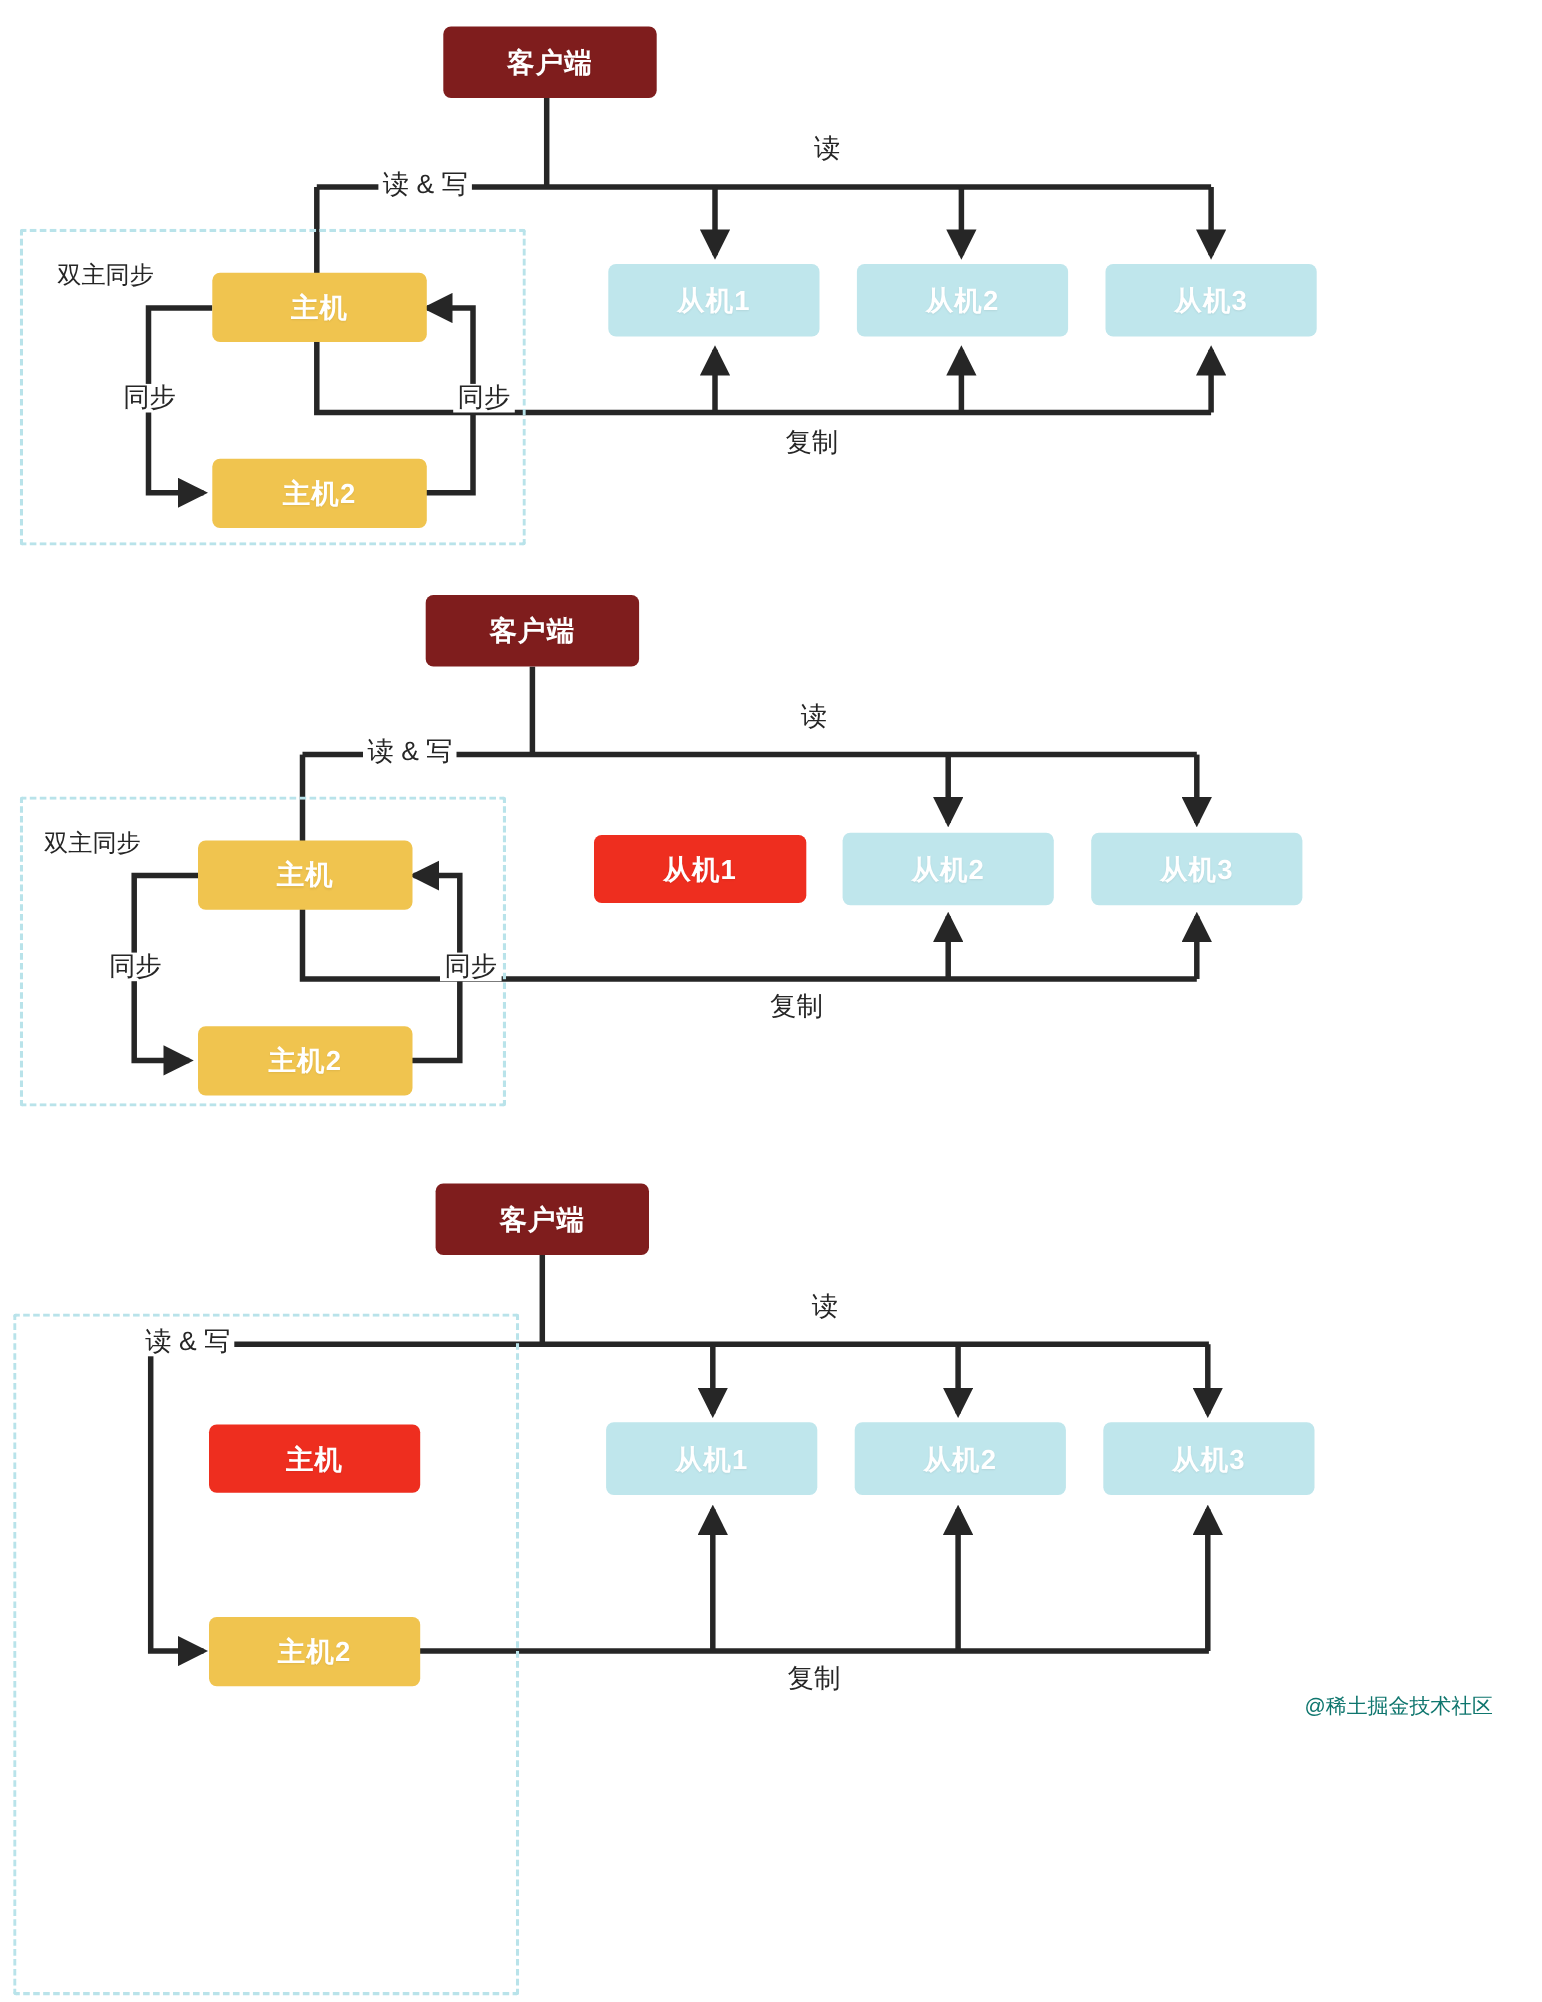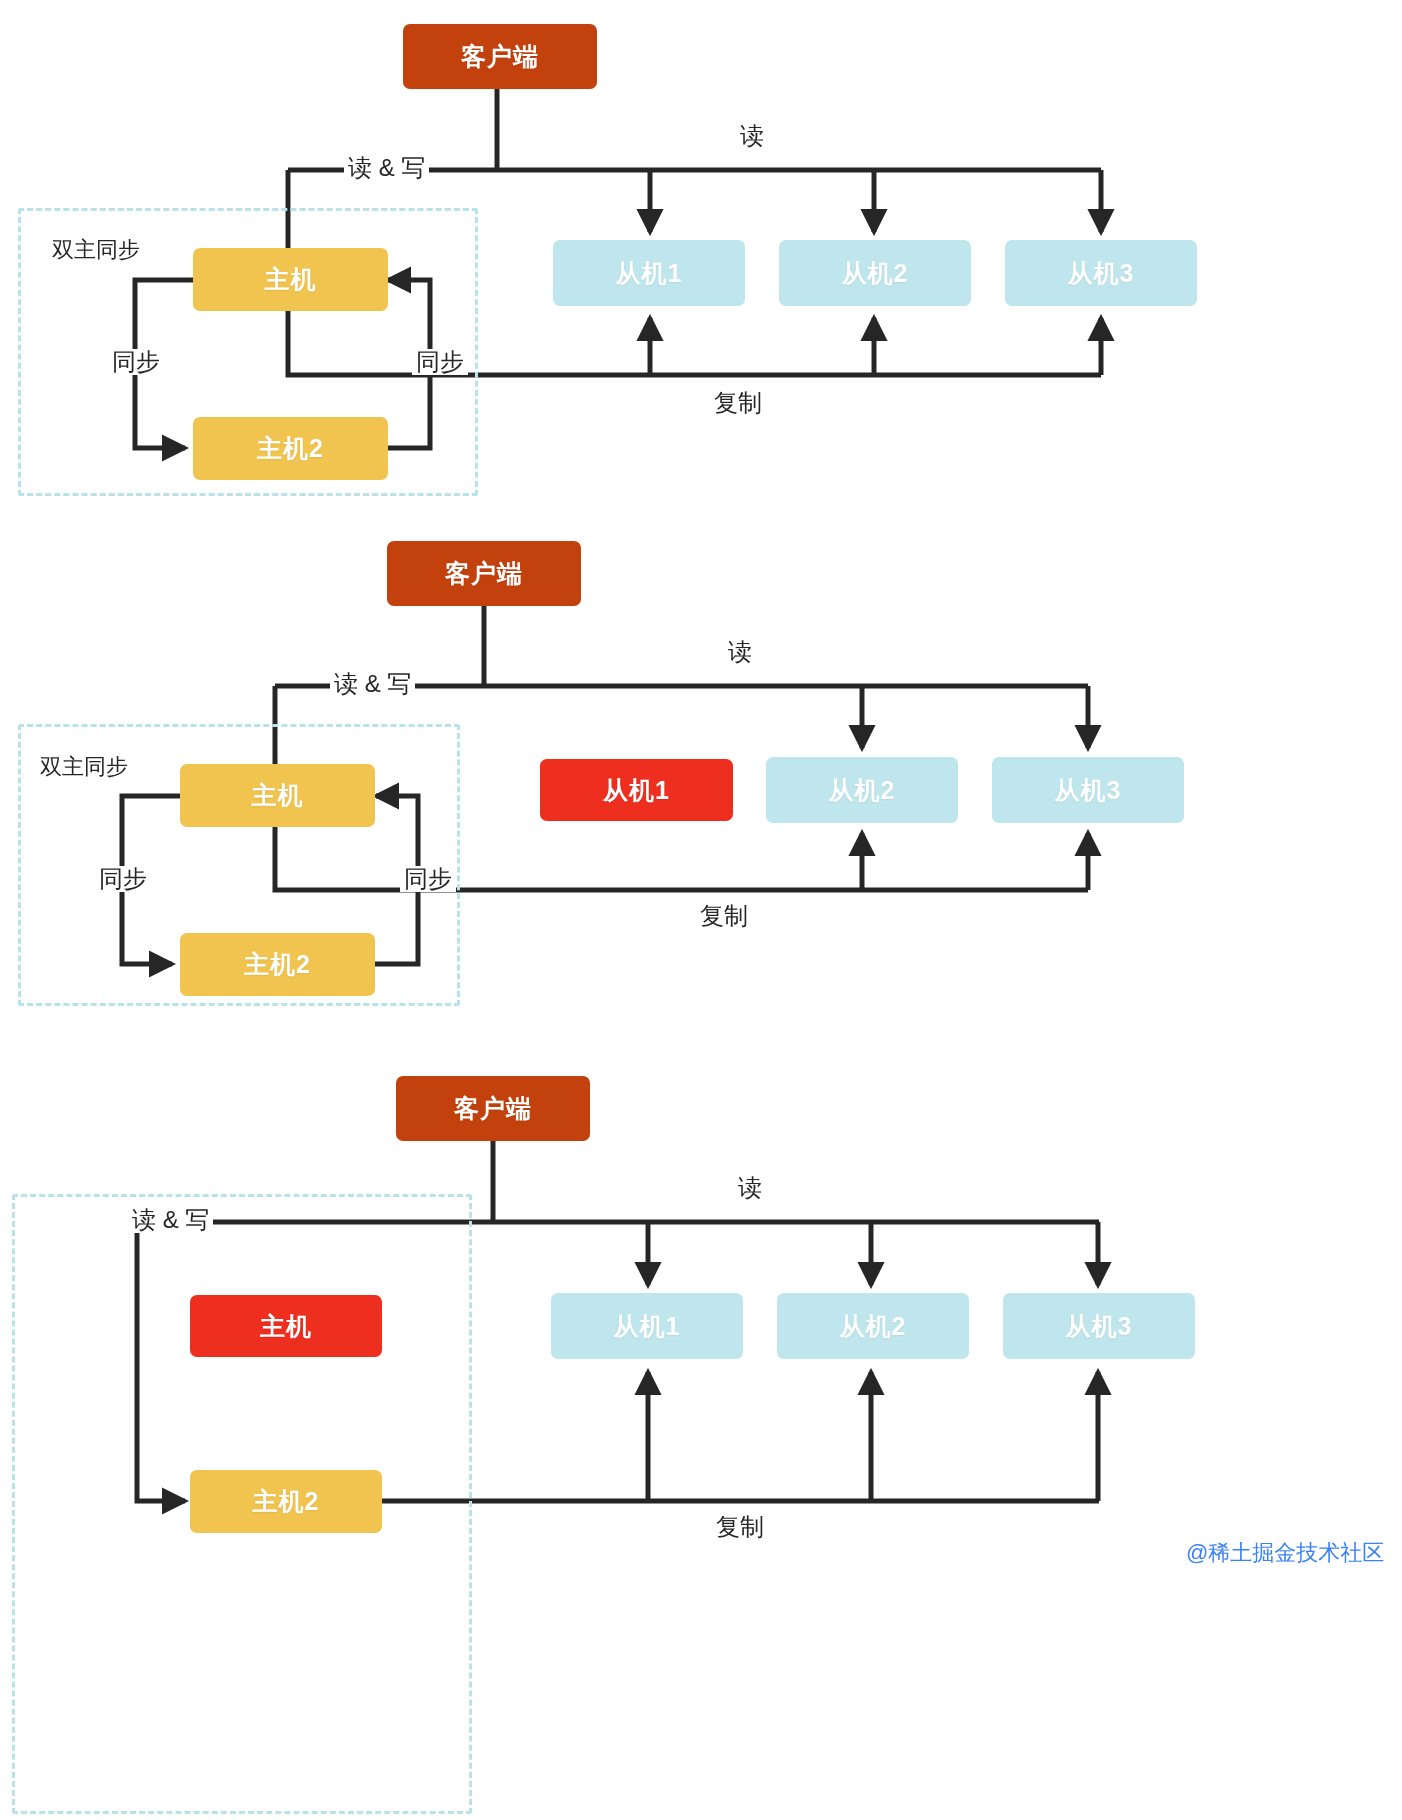--- a/index.html
+++ b/index.html
@@ -31,21 +31,21 @@
     align-items: center;
     justify-content: center;
     border-radius: 7px;
     color: #ffffff;
     font-size: 25px;
     font-weight: 600;
     letter-spacing: 1px;
     box-sizing: border-box;
     text-shadow: 0 1px 2px rgba(0,0,0,0.07);
   }
-  .node.client   { background: #c2410c; }
+  .node.client   { background: #7f1d1d; }
   .node.master   { background: #F0C44F; }
   .node.slave    { background: #BFE6EC; }
   .node.failed   { background: #EE2E1F; }
 
   .dashbox {
     position: absolute;
     border: 3px dashed #B9E3EA;
     border-radius: 3px;
     box-sizing: border-box;
   }
@@ -59,22 +59,22 @@
     line-height: 1.1;
   }
   .group-label {
     position: absolute;
     color: #262626;
     font-size: 22px;
     white-space: nowrap;
   }
   .watermark {
     position: absolute;
-    color: #3b82f6;
-    font-size: 22px;
+    color: #0f766e;
+    font-size: 19px;
     white-space: nowrap;
     text-align: center;
   }
 </style>
 </head>
 <body>
 
 <div id="canvas">
 
   <svg class="svg-layer" viewBox="0 0 1402 1820" xmlns="http://www.w3.org/2000/svg">

